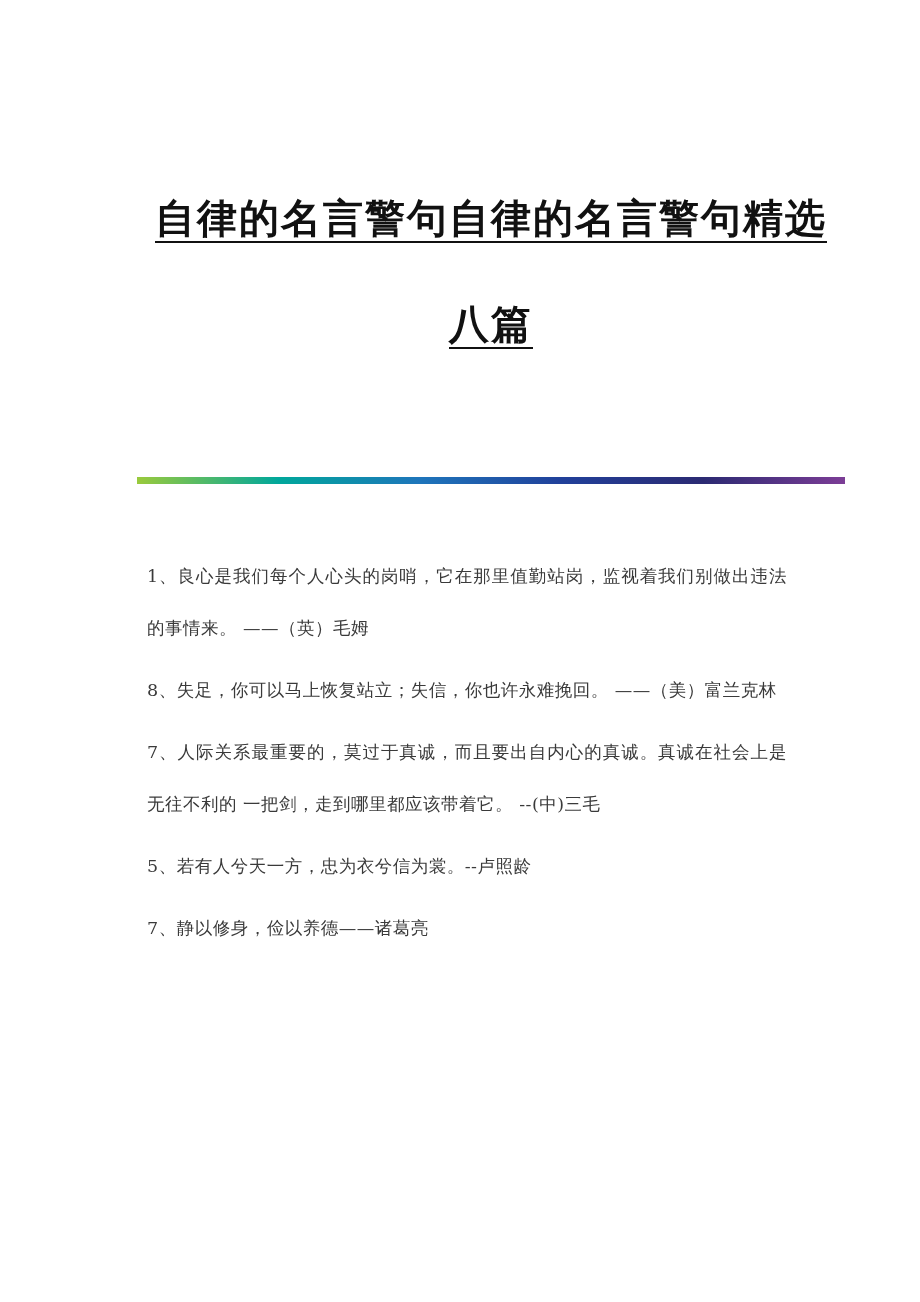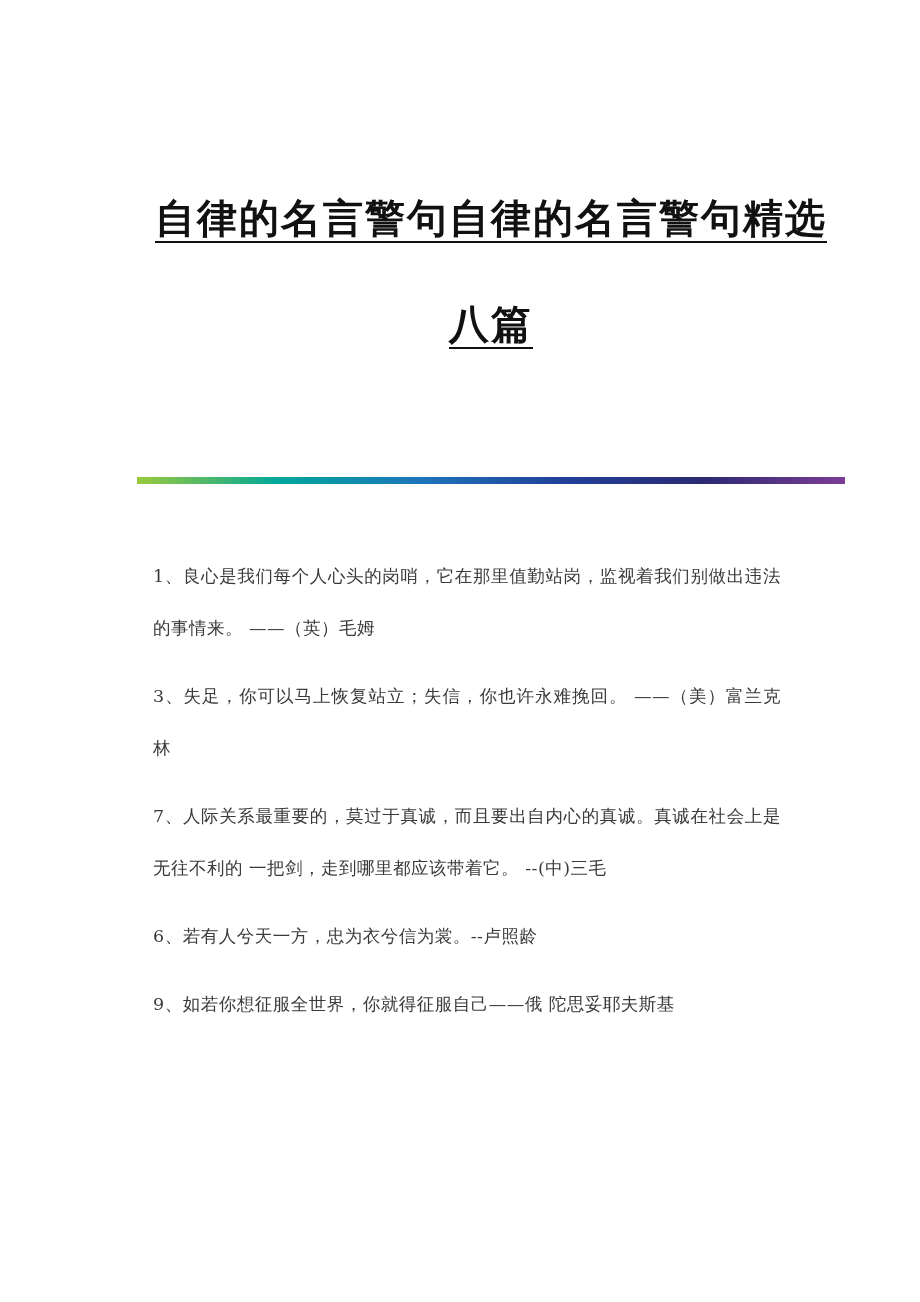--- a/index.html
+++ b/index.html
@@ -34,39 +34,39 @@
     height: 7px;
     width: 708px;
     margin-top: 100px;
     background: #1e75bb; 
   }
   .content {
     margin-top: 66px;
     width: 660px;
   }
   .content p {
-    margin: 16px;
+    margin: 10px;
     font-size: 17.5px;
     line-height: 52px;
     color: #3a3a3a;
     letter-spacing: 0.5px;
     text-align: justify;
     text-justify: inter-ideograph;
   }
 </style>
 </head>
 <body>
 
 <div class="page">
 
   <h1 class="doc-title">自律的名言警句自律的名言警句精选八篇</h1>
 
   <div class="divider" style="background: linear-gradient(90deg, rgb(154, 202, 60) 0%, rgb(0, 167, 155) 20%, rgb(30, 117, 187) 40%, rgb(33, 64, 154) 60%, rgb(43, 42, 114) 80%, rgb(124, 61, 150) 100%);"></div>
 
   <div class="content">
     <p>1、良心是我们每个人心头的岗哨，它在那里值勤站岗，监视着我们别做出违法的事情来。 ——（英）毛姆</p>
-    <p>3、失足，你可以马上恢复站立；失信，你也许永难挽回。 ——（美）富兰克林</p>
+    <p>8、失足，你可以马上恢复站立；失信，你也许永难挽回。 ——（美）富兰克林</p>
     <p>7、人际关系最重要的，莫过于真诚，而且要出自内心的真诚。真诚在社会上是无往不利的 一把剑，走到哪里都应该带着它。 --(中)三毛</p>
-    <p>6、若有人兮天一方，忠为衣兮信为裳。--卢照龄</p>
-    <p>9、如若你想征服全世界，你就得征服自己——俄 陀思妥耶夫斯基</p>
+    <p>5、若有人兮天一方，忠为衣兮信为裳。--卢照龄</p>
+    <p>7、静以修身，俭以养德——诸葛亮</p>
   </div>
 
 </div>
 
 </body></html>

